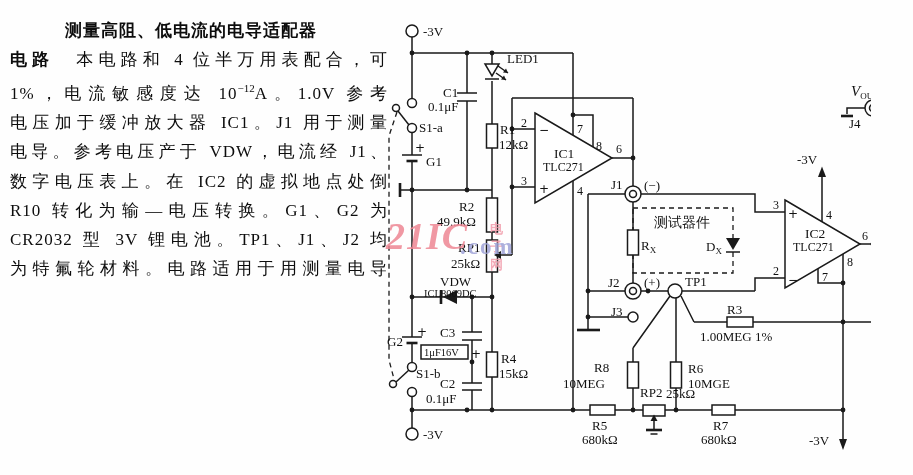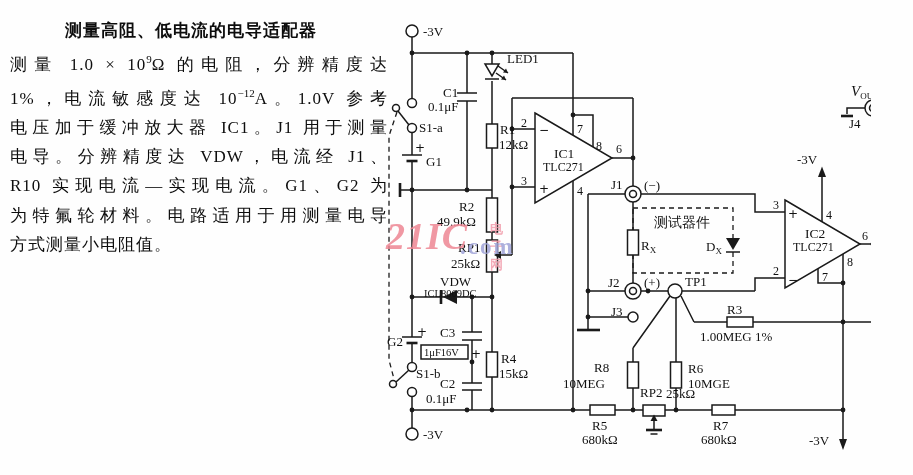--- a/index.html
+++ b/index.html
@@ -38,27 +38,28 @@
   #wm-dom{position:absolute;left:74px;top:20px;font-size:23px;font-weight:700;
           color:#9fa3d8;letter-spacing:2px;}
 </style>
 </head>
 <body>
 
 <div id="canvas">
 
   <div id="desc">
       <div class="tline tind tlast"><b>测量高阻、低电流的电导适配器</b></div>
-      <div class="tline">测量 1.0 × 10<sup>9</sup>Ω 的电阻，分辨精度达</div>
+      <div class="tline"><b>电路</b>　本电路和 4 位半万用表配合，可</div>
       <div class="tline">1%，电流敏感度达 10<sup>−12</sup>A。1.0V 参考</div>
       <div class="tline">电压加于缓冲放大器 IC1。J1 用于测量</div>
-      <div class="tline">电导。分辨精度达 VDW，电流经 J1、</div>
-      <div class="tline">R10 实现电流—实现电流。G1、G2 为</div>
+      <div class="tline">电导。参考电压产于 VDW，电流经 J1、</div>
+      <div class="tline">数字电压表上。在 IC2 的虚拟地点处倒</div>
+      <div class="tline">R10 转化为输—电压转换。G1、G2 为</div>
+      <div class="tline">CR2032 型 3V 锂电池。TP1、J1、J2 均</div>
       <div class="tline">为特氟轮材料。电路适用于用测量电导</div>
-      <div class="tline tlast">方式测量小电阻值。</div>
     </div>
 
   <svg id="schem" width="913" height="475" viewBox="0 0 913 475">
 
     <g>
       <path class="w" d="M412,37 V53 M412,53 H573 M573,53 V135 M573,115 H593 L593,147
         M512,98 H633 M512,98 V255 M633,98 V186
         M512,129 H535 M512,187 H535 M512,255 H501
         M467,53 V93 M467,101 V190
         M492,53 V64 M492,81 V124 M492,148 V198

